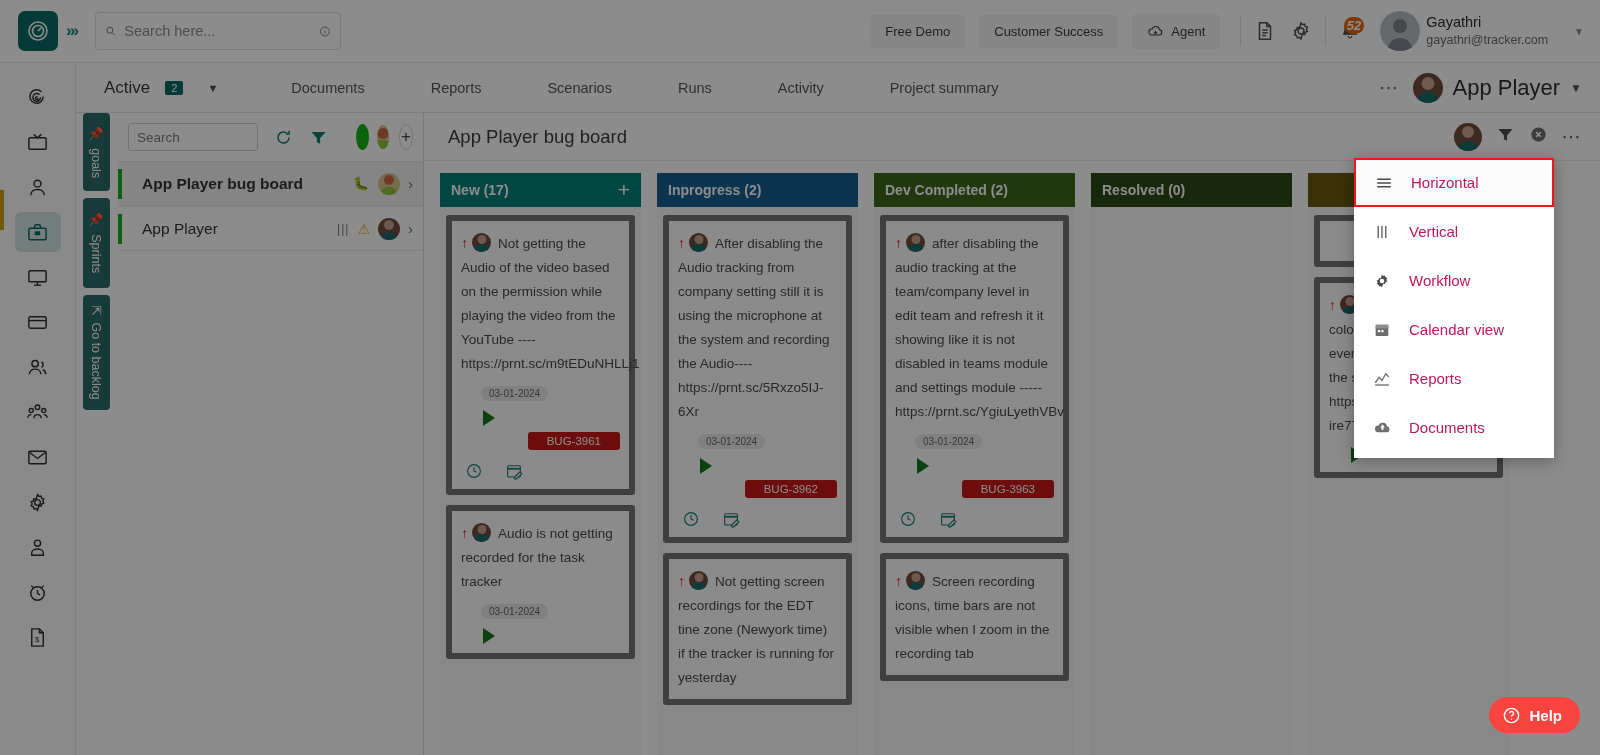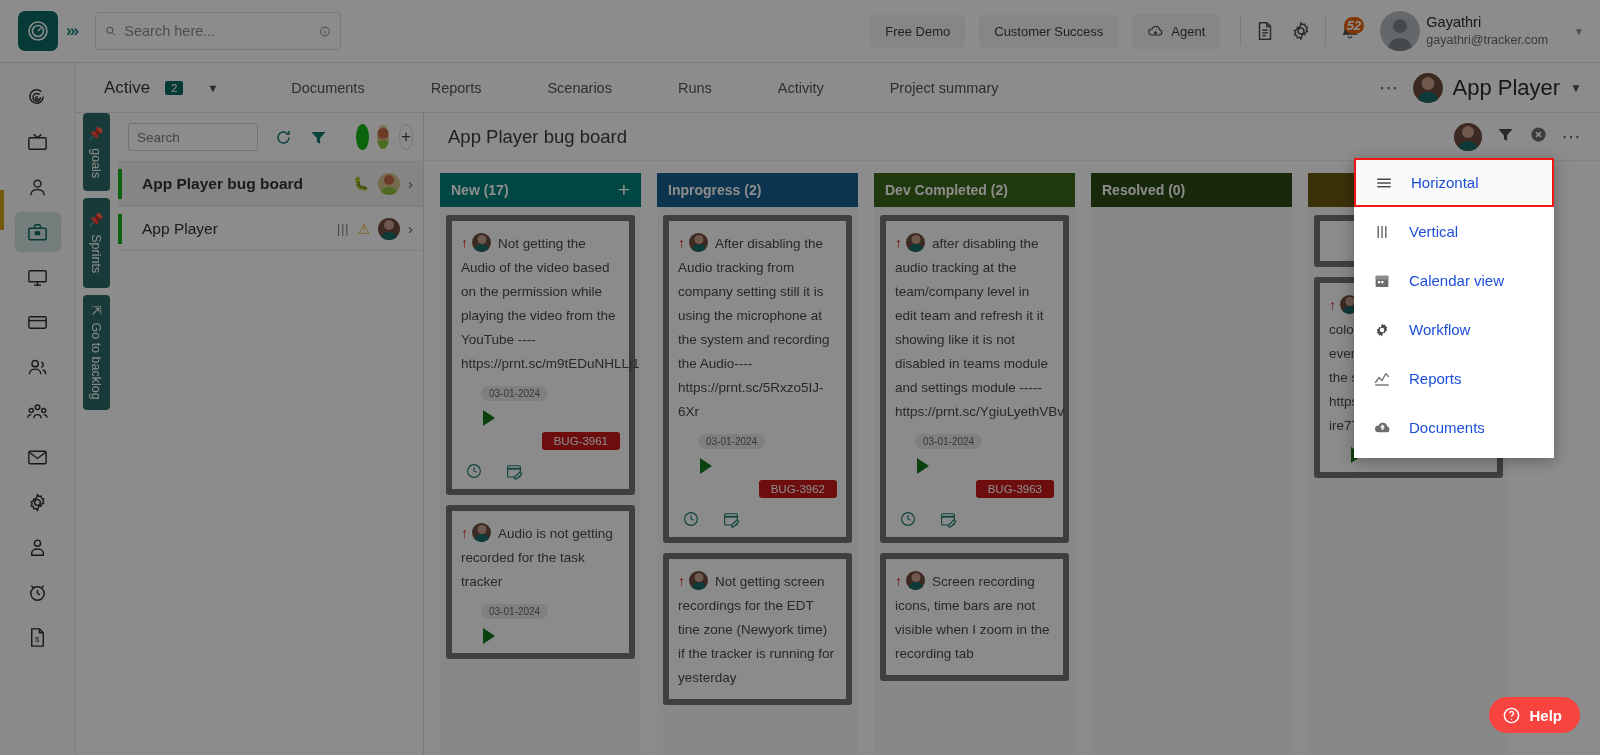--- a/index.html
+++ b/index.html
@@ -280,34 +280,34 @@
     font-size: 10px; border-radius: 9px; padding: 2px 8px; margin: 10px 0 0 20px;
   }
   .play-tri {
     width: 0; height: 0; border-left: 12px solid #14751c;
     border-top: 8px solid transparent; border-bottom: 8px solid transparent;
     margin: 9px 0 0 22px;
   }
   .bug-row { display: flex; justify-content: flex-end; margin-top: 6px; }
   .bug-tag {
     background: #c9191b; color: #fff; font-size: 11.5px;
-    padding: 3px 12px; border-radius: 3px;
+    padding: 3px 19px; border-radius: 3px;
   }
   .card-foot { display: flex; gap: 22px; margin-top: 12px; padding-left: 4px; }
   .card-foot svg { display: block; }
 
   
   #ctxmenu {
     position: absolute; top: 158px; left: 1354px; width: 200px;
     background: #ffffff; box-shadow: 0 3px 14px rgba(0,0,0,0.3);
     z-index: 900; padding-bottom: 6px;
   }
   .menu-item {
     height: 49px; display: flex; align-items: center; padding: 0 18px;
-    gap: 17px; font-size: 15px; color: #1d4ed8; cursor: pointer;
+    gap: 17px; font-size: 15px; color: #be185d; cursor: pointer;
   }
   .menu-item.highlighted {
     border: 2px solid #f11616; background: #fafafa;
   }
   .menu-icon { width: 20px; display: flex; align-items: center; justify-content: center; color: #5a5a5a; }
 
   
   #help-btn {
     position: absolute; right: 20px; bottom: 22px;
     background: #f8443f; color: #fff; border-radius: 22px;
@@ -743,37 +743,37 @@
         <svg width="18" height="18" viewBox="0 0 24 24" stroke="#6d6d6d" stroke-width="2">
           <line x1="7" y1="4" x2="7" y2="20"></line>
             <line x1="12" y1="4" x2="12" y2="20"></line>
             <line x1="17" y1="4" x2="17" y2="20"></line>
         </svg>
       </span>
       <span>Vertical</span>
     </div>
     <div class="menu-item">
       <span class="menu-icon">
+        <svg width="18" height="18" viewBox="0 0 24 24" fill="#4b4b4b">
+          <path d="M12 3.4l1.6 1.9 2.4-.6.6 2.4 2.3 1-1 2.3 1 2.3-2.3 1-.6 2.4-2.4-.6L12 20.6l-1.6-1.9-2.4.6-.6-2.4-2.3-1 1-2.3-1-2.3 2.3-1 .6-2.4 2.4.6z"></path>
+          <circle cx="12" cy="12" r="3" fill="#fff"></circle>
+        </svg>
+      </span>
+      <span>Workflow</span>
+    </div>
+    <div class="menu-item">
+      <span class="menu-icon">
         <svg width="18" height="18" viewBox="0 0 24 24" fill="#6d6d6d">
           <rect x="3.5" y="5" width="17" height="15" rx="1.5"></rect>
           <rect x="3.5" y="5" width="17" height="5" fill="#8c8c8c"></rect>
           <rect x="6.5" y="12" width="3" height="3" fill="#fff"></rect>
           <rect x="11" y="12" width="3" height="3" fill="#fff"></rect>
         </svg>
       </span>
       <span>Calendar view</span>
-    </div>
-    <div class="menu-item">
-      <span class="menu-icon">
-        <svg width="18" height="18" viewBox="0 0 24 24" fill="#4b4b4b">
-          <path d="M12 3.4l1.6 1.9 2.4-.6.6 2.4 2.3 1-1 2.3 1 2.3-2.3 1-.6 2.4-2.4-.6L12 20.6l-1.6-1.9-2.4.6-.6-2.4-2.3-1 1-2.3-1-2.3 2.3-1 .6-2.4 2.4.6z"></path>
-          <circle cx="12" cy="12" r="3" fill="#fff"></circle>
-        </svg>
-      </span>
-      <span>Workflow</span>
     </div>
     <div class="menu-item">
       <span class="menu-icon">
         <svg width="18" height="18" viewBox="0 0 24 24" fill="none" stroke="#6d6d6d" stroke-width="1.8">
           <polyline points="3,17 8,10 12,14 17,5 21,9"></polyline>
             <line x1="3" y1="20" x2="21" y2="20"></line>
         </svg>
       </span>
       <span>Reports</span>
     </div>

